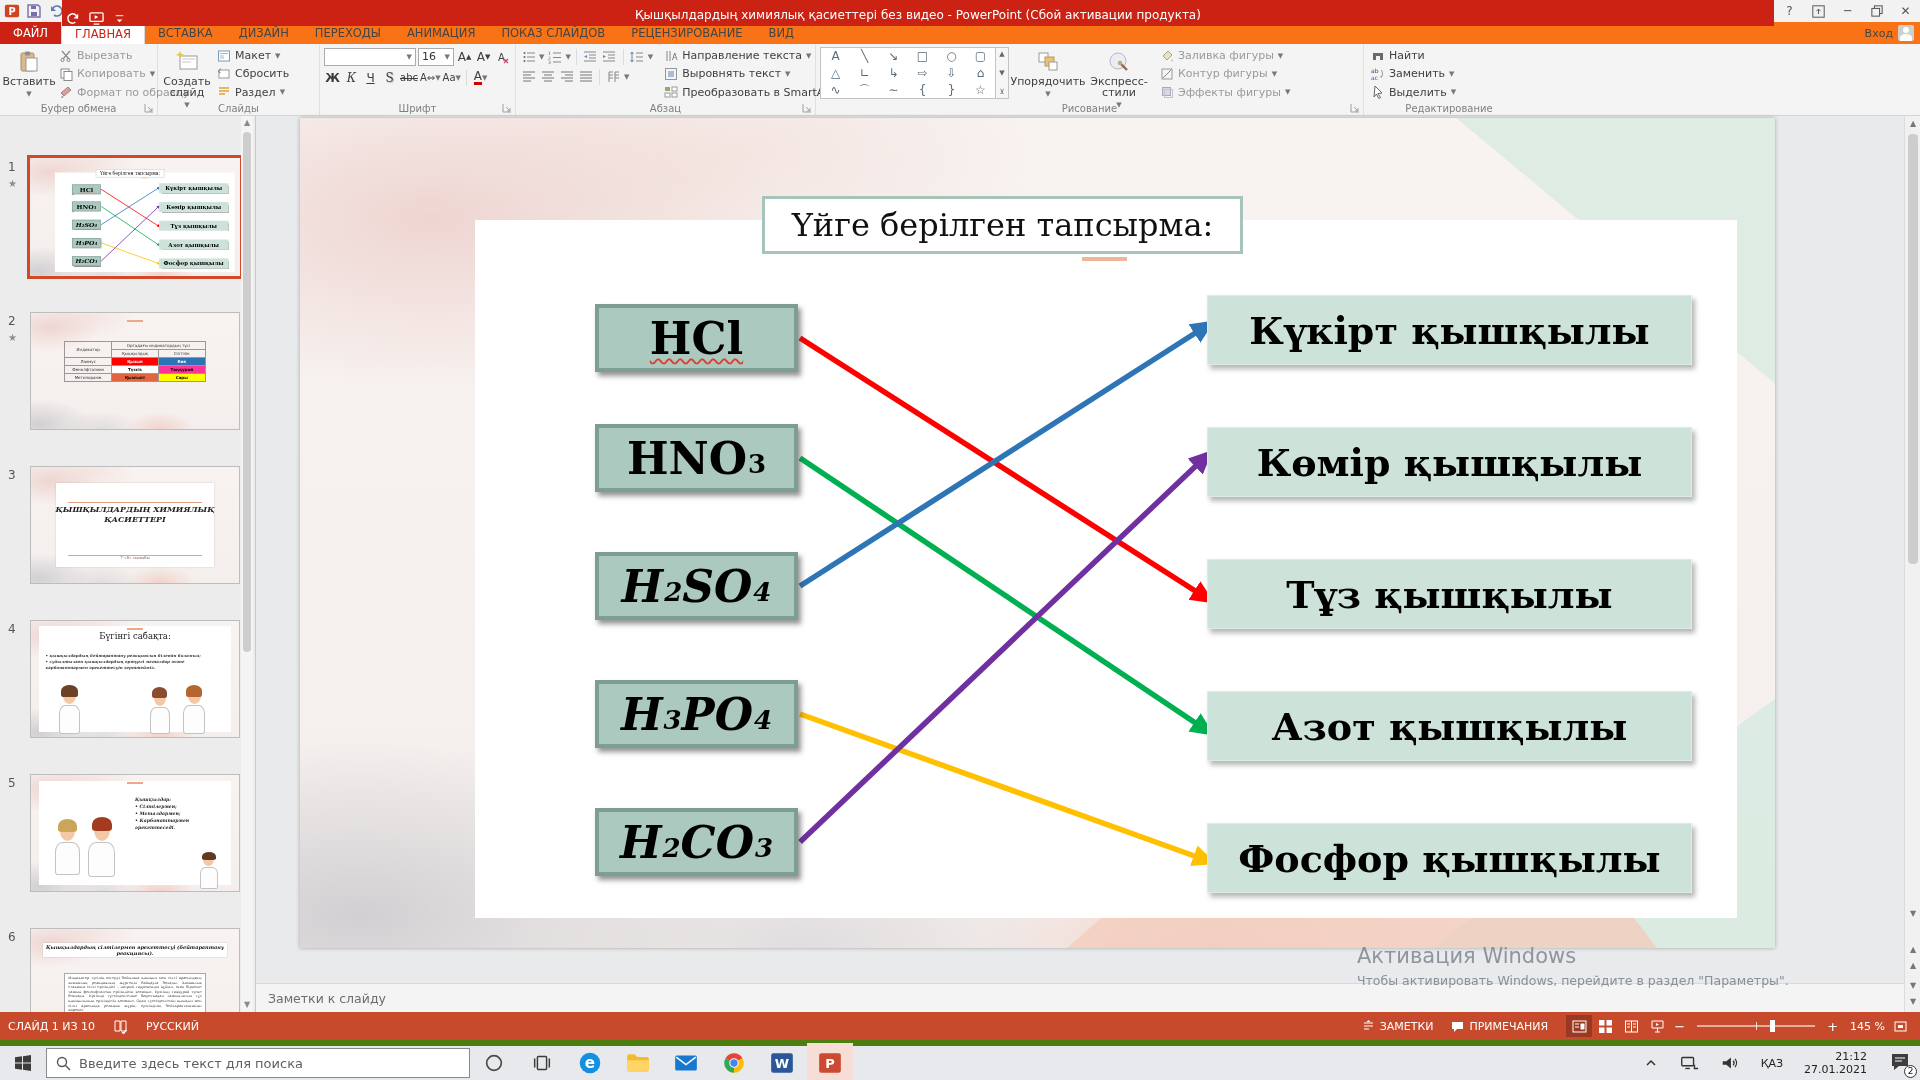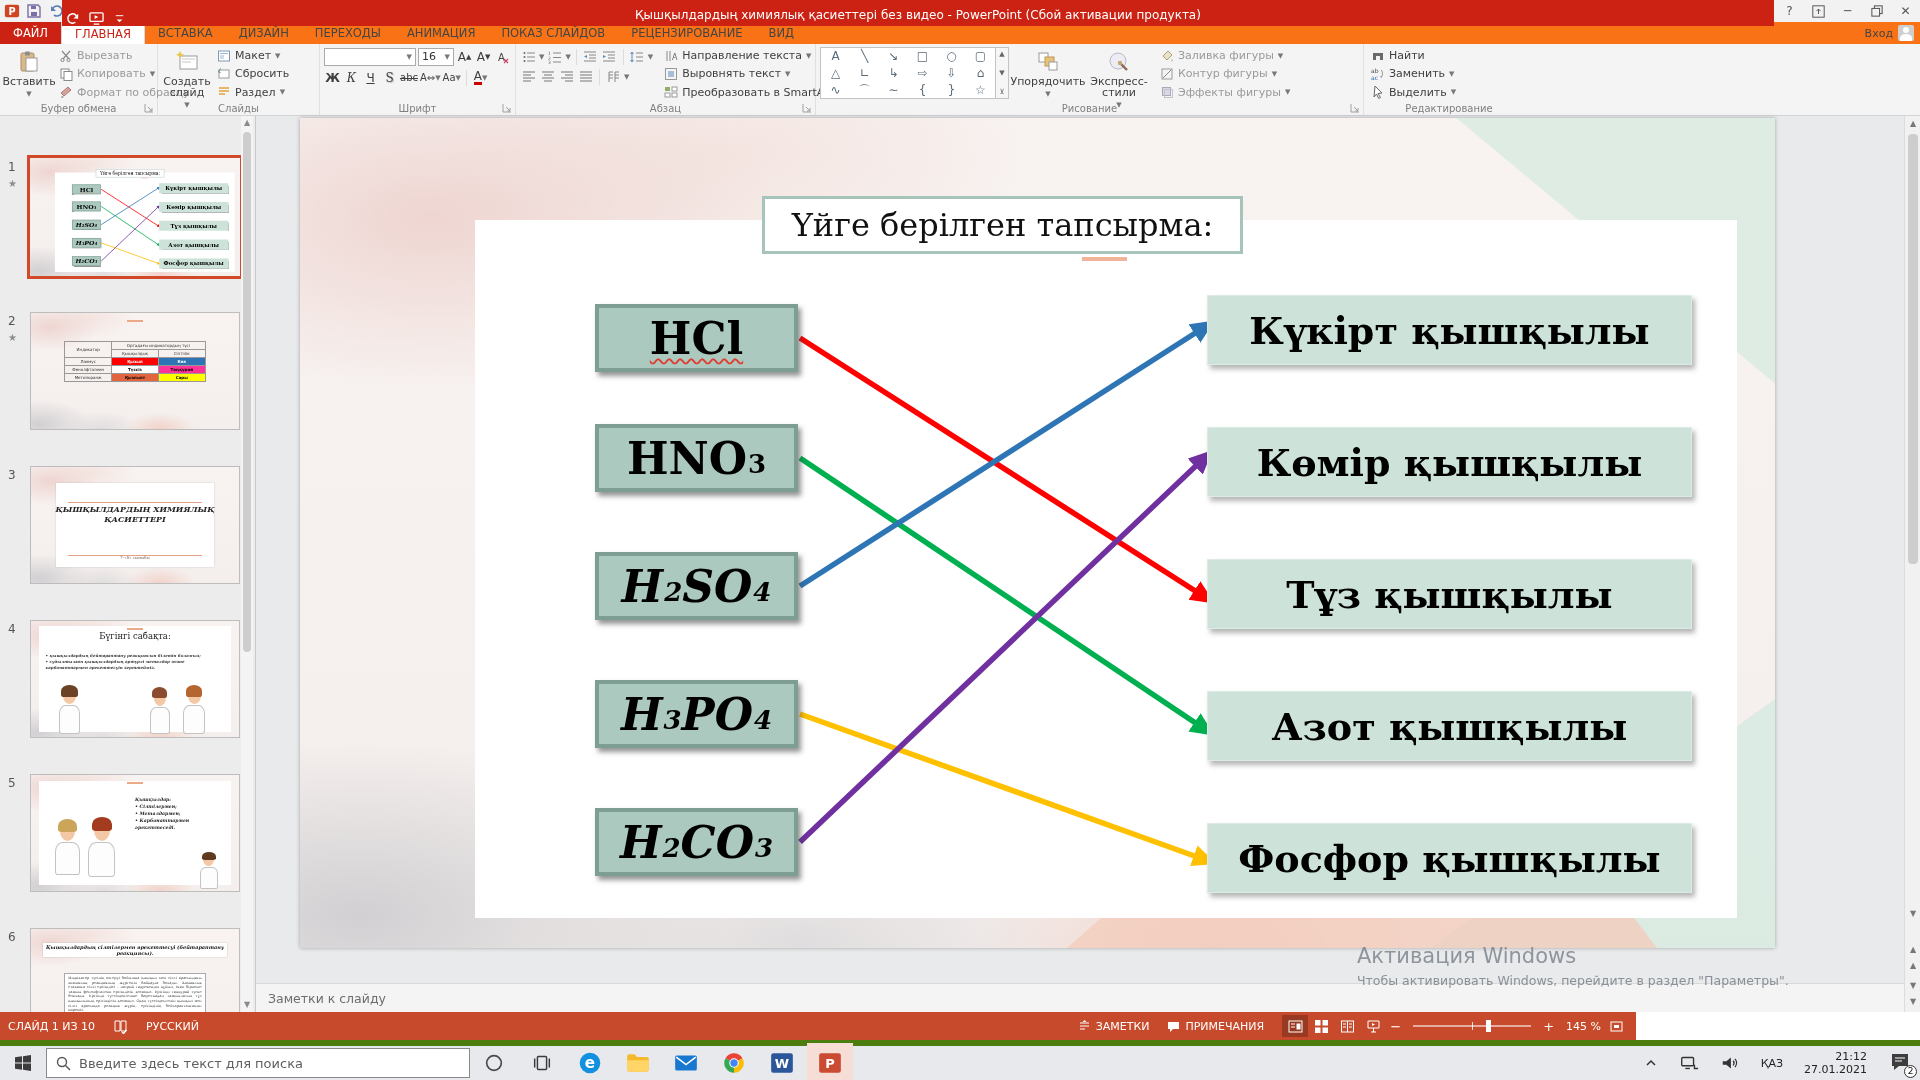--- a/index.html
+++ b/index.html
@@ -103,21 +103,21 @@
   .t4bullets{position:absolute;left:7%;top:28%;width:86%;font-size:4px;font-style:italic;font-weight:bold;color:#333;line-height:6px}
   .t5text{position:absolute;left:50%;top:18%;width:46%;font-size:4.6px;font-style:italic;font-weight:bold;color:#222;line-height:7px}
   .t6title{position:absolute;left:6%;top:12%;width:88%;background:#fff;font-size:5px;font-weight:bold;font-style:italic;text-align:center;color:#111;padding:1px;box-shadow:0 0 1px #999}
   .t6body{position:absolute;left:16%;top:38%;width:68%;height:56%;background:#fff;border:0.5px solid #aaa;font-size:3.6px;line-height:4.6px;color:#444;padding:2px 3px;text-align:justify;overflow:hidden}
   .kid{position:absolute}
   .kid .kbody{position:absolute;left:10%;bottom:0;width:80%;height:58%;background:#fdfdfd;border:0.5px solid #c3c3c3;border-radius:30% 30% 12% 12%}
   .kid .khead{position:absolute;left:26%;top:4%;width:48%;height:36%;background:#f4c8a5;border-radius:50%}
   .kid .khair{position:absolute;left:20%;top:0;width:60%;height:24%;border-radius:50% 50% 20% 20%;background:var(--hair,#7a4a2a)}
 
   
-  #statusbar{position:absolute;left:0;top:1012px;width:1636px;height:28px;background:#c64a2b;color:#fff;display:flex;align-items:center;padding:0 8px;font-size:11px}
+  #statusbar{position:absolute;left:0;top:1012px;width:1920px;height:28px;background:#c64a2b;color:#fff;display:flex;align-items:center;padding:0 8px;font-size:11px}
   #statusbar .sitem{display:flex;align-items:center;gap:5px;margin-right:18px;white-space:nowrap}
   #statusbar .right{margin-left:auto;display:flex;align-items:center;gap:0}
   #statusbar .vbtn{width:26px;height:22px;display:flex;align-items:center;justify-content:center}
   #statusbar .vbtn.on{background:rgba(0,0,0,.22)}
   #zoomtrack{width:118px;height:2px;background:rgba(255,255,255,.55);position:relative;margin:0 8px}
   #zoomtrack .tick{position:absolute;left:50%;top:-3px;width:1px;height:8px;background:rgba(255,255,255,.8)}
   #zoomtrack .zthumb{position:absolute;left:62%;top:-5px;width:5px;height:12px;background:#fff}
   .zsign{font-size:13px;padding:0 4px}
 
   

